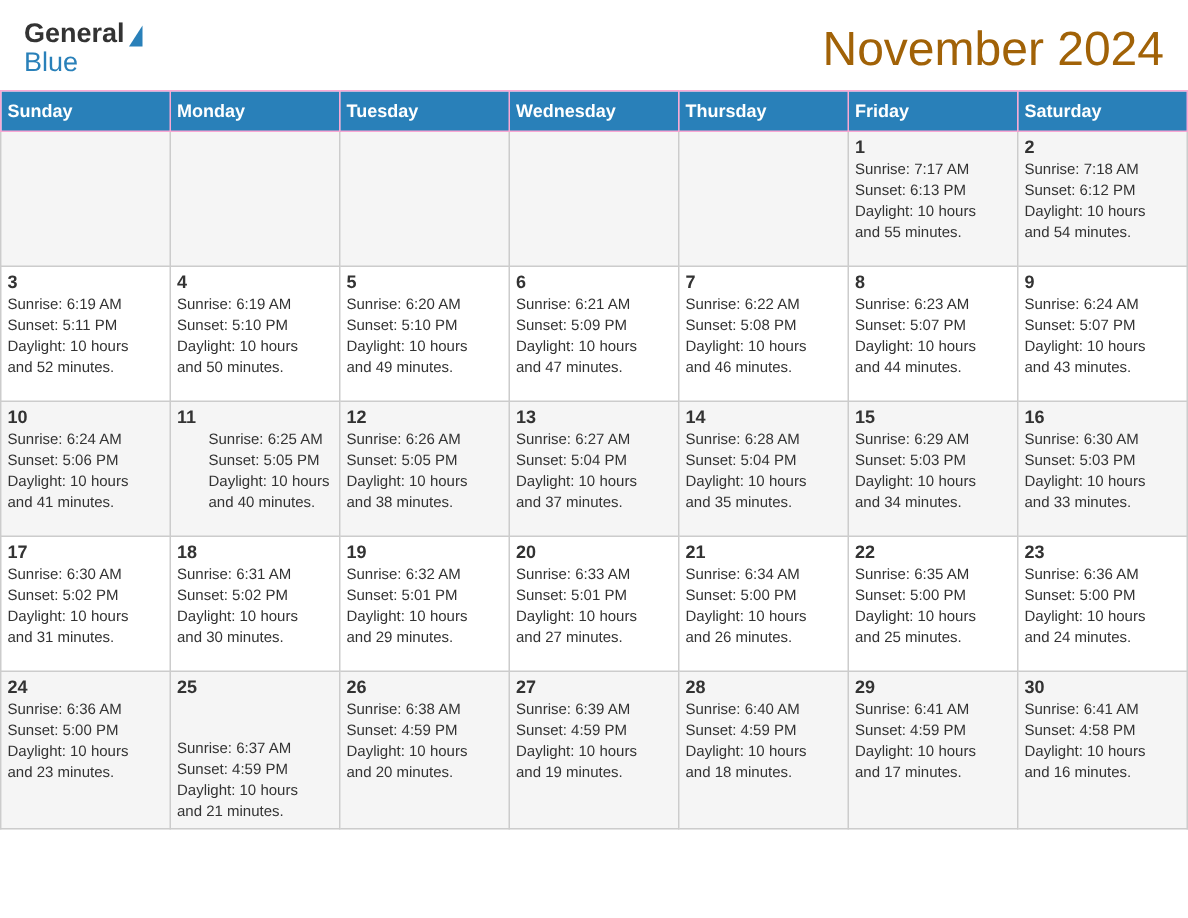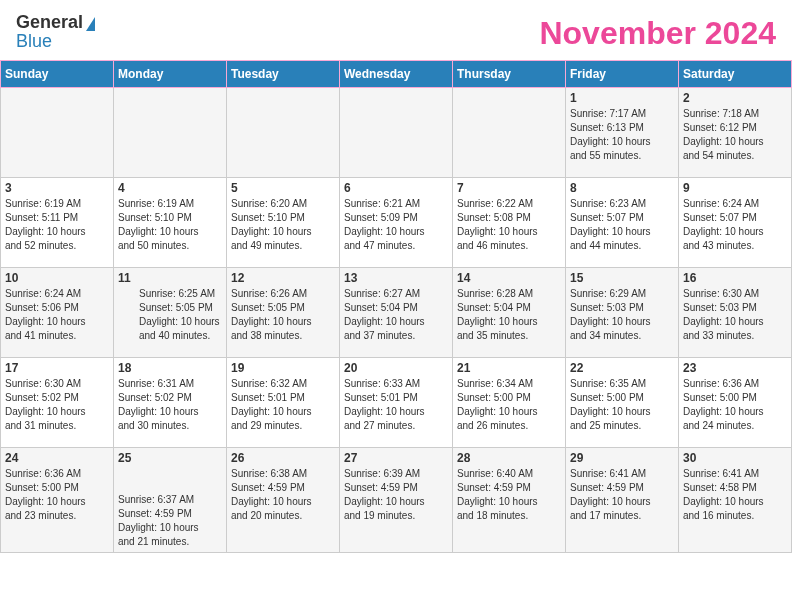--- a/index.html
+++ b/index.html
@@ -5,39 +5,39 @@
     * { box-sizing: border-box; margin: 0; padding: 0; }
     body {
       font-family: Arial, sans-serif;
       background: #fff;
       width: 792px;
       min-height: 612px;
     }
     .header {
       display: flex;
       justify-content: space-between;
-      align-items: flex-end;
+      align-items: center;
       padding: 12px 16px 8px 16px;
     }
     .logo {
       display: flex;
       flex-direction: column;
       align-items: flex-start;
     }
     .logo-line {
       display: flex;
       align-items: center;
     }
     .title-area {
       text-align: right;
     }
     .month-title {
       font-size: 32px;
-      font-weight: bold;
-      color: #ec4899;
+      font-weight: normal;
+      color: #a16207;
     }
     .location {
       font-size: 14px;
       color: #555;
     }
     .calendar {
       width: 100%;
       border-collapse: collapse;
       margin: 0;
     }

